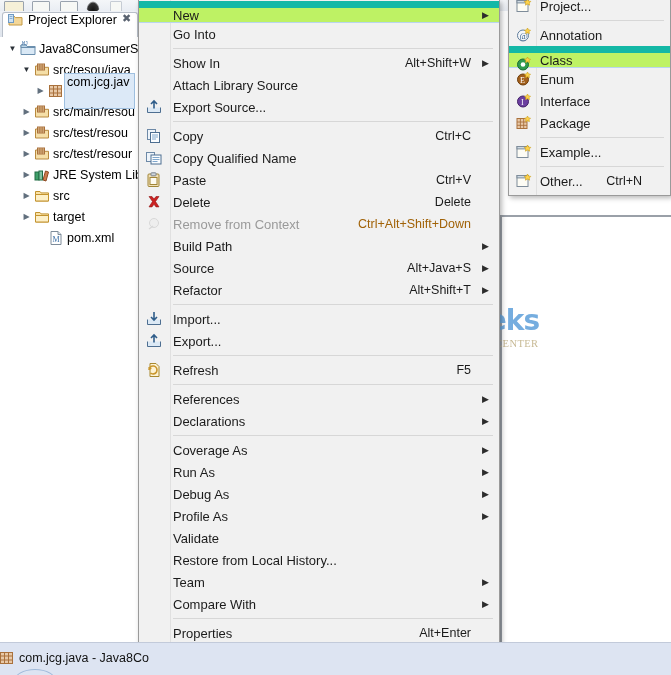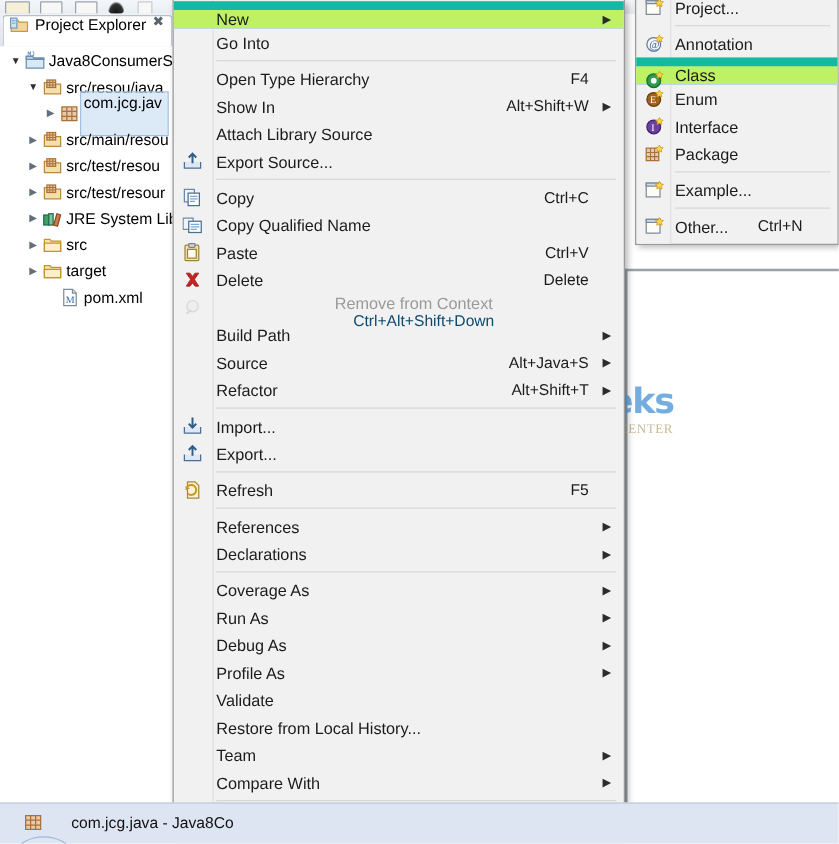--- a/index.html
+++ b/index.html
@@ -152,35 +152,35 @@
   }
   .mi {
     position: relative;
     height: 22px;
     display: flex; align-items: center;
     font-size: 13px; color: #1b1b1b;
     padding-left: 34px; padding-right: 10px;
     white-space: nowrap;
     box-sizing: border-box;
   }
-  .mi.disabled { color: #9a9a9a; flex-direction: column; }
+  .mi.disabled { color: #9a9a9a; }
   .mi.hl {
     background: #bef264;
     border-top: 7px solid #14b8a6;
     border-bottom: 1px solid #b9d5ef;
     gap: 24px;
   }
   .mi-ico {
     position: absolute; left: 4px; top: 2px;
     width: 22px; height: 18px;
     display: flex; align-items: center; justify-content: center;
   }
   .mi-label { flex: 1 1 auto; }
   .mi-accel { color: #1b1b1b; font-size: 12.5px; margin-left: 16px; }
-  .mi.disabled .mi-accel { color: #0c4a6e; }
+  .mi.disabled .mi-accel { color: #a16207; }
   .mi-arrow {
     width: 12px; flex: 0 0 12px; text-align: right;
     font-size: 9px; color: #2c2c2c; margin-left: 6px;
   }
   .mi-arrow.empty { visibility: hidden; }
   .sep {
     height: 1px; margin: 3px 6px 3px 34px;
     background: #d7d7d7;
   }
 
@@ -197,22 +197,22 @@
   .sub-menu .mi { padding-left: 31px; height: 22px; }
   .sub-menu .sep { margin-left: 31px; }
 
   
   .statusbar {
     position: absolute; left: 0; bottom: 0; width: 671px; height: 32px;
     background: #dde4f2;
     border-top: 1px solid #c2cada;
   }
   .status-item {
-    position: absolute; left: 20px; top: 8px;
-    display: flex; align-items: center; gap: 23px;
+    position: absolute; left: 0; top: 8px;
+    display: flex; align-items: center; gap: 5px;
     font-size: 12.5px; color: #111;
     white-space: nowrap;
   }
   .status-arc {
     position: absolute; left: 14px; top: 26px; width: 40px; height: 22px;
     border: 1px solid #9fb9da; border-radius: 50%;
     background: transparent;
   }
 
   
@@ -390,25 +390,20 @@
         <div class="mi hl">
           <span class="mi-label">New</span>
           <span class="mi-arrow">▶</span>
         </div>
         <div class="mi">
           <span class="mi-label">Go Into</span>
           <span class="mi-arrow empty">▶</span>
         </div>
         <div class="sep"></div>
         <div class="mi">
-          <span class="mi-label">Open Type Hierarchy</span>
-          <span class="mi-accel">F4</span>
-          <span class="mi-arrow empty">▶</span>
-        </div>
-        <div class="mi">
           <span class="mi-label">Show In</span>
           <span class="mi-accel">Alt+Shift+W</span>
           <span class="mi-arrow">▶</span>
         </div>
         <div class="mi">
           <span class="mi-label">Attach Library Source</span>
           <span class="mi-arrow empty">▶</span>
         </div>
         <div class="mi">
           <span class="mi-ico">

